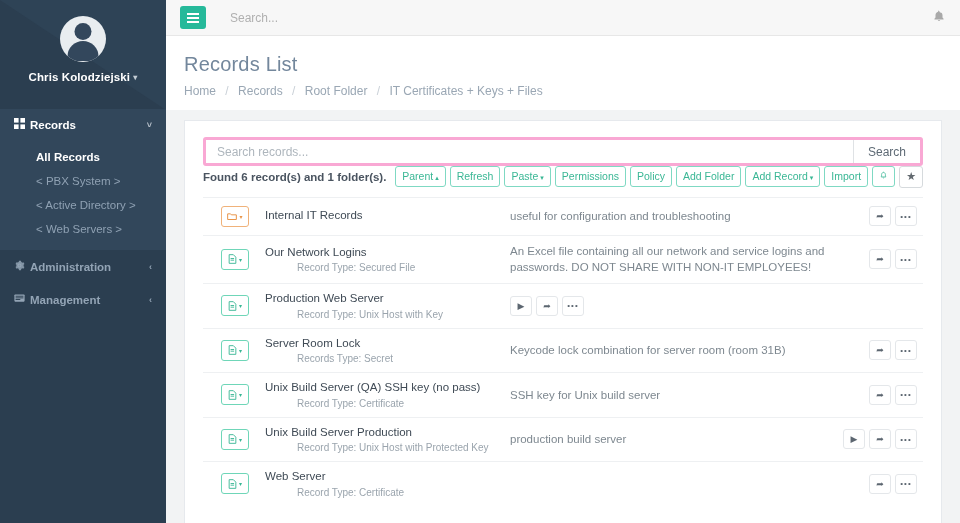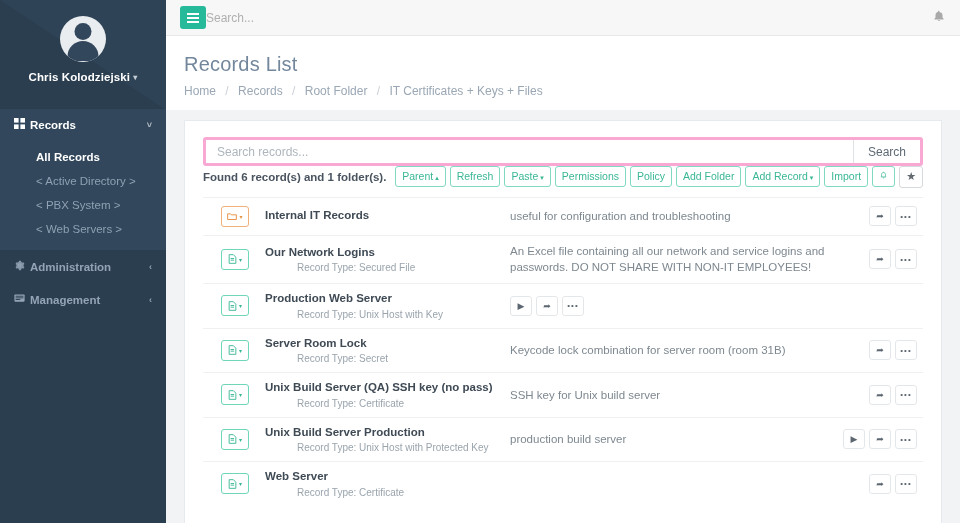--- a/index.html
+++ b/index.html
@@ -73,21 +73,21 @@
     height:36px; min-height:36px; background:#f7f7f7;
     border-bottom:1px solid #e7e7e7;
     display:flex; align-items:center; padding:0 14px;
   }
   .burger {
     width:26px; height:23px; background:#26b99a; border-radius:3px;
     display:flex; align-items:center; justify-content:center; cursor:pointer;
   }
   .burger span { display:block; width:12px; height:2px; background:#fff; box-shadow:0 4px 0 #fff, 0 -4px 0 #fff; }
   .top-search {
-    border:none; outline:none; background:transparent; 
+    border:none; outline:none; background:transparent; margin-left:24px;
     font-size:12px; color:#9a9a9a; font-family:"Liberation Sans", sans-serif; width:240px;
   }
   .top-search::placeholder { color:#b0b0b0; }
   .bell-top { margin-left:auto; color:#a9a9a9; font-size:14px; cursor:pointer; }
 
   .page-head { padding:17px 18px 0; background:#ffffff; }
   .page-title { font-size:20px; color:#73879c; font-weight:normal; letter-spacing:.2px; }
   .breadcrumb { margin-top:8px; padding-bottom:12px; font-size:12px; color:#9aa7b4; }
   .breadcrumb span { display:inline-block; }
   .breadcrumb .crumb { cursor:pointer; }
@@ -131,21 +131,21 @@
   .rec:first-child { border-top:1px solid #eef0f2; }
   .rec-icon {
     width:28px; min-width:28px; height:21px; border-radius:3px;
     border:1.5px solid #6fd6b8; color:#3ab795;
     display:flex; align-items:center; justify-content:center; gap:2px;
     margin:0 16px 0 18px; cursor:pointer; font-size:10px; background:#fff;
   }
   .rec-icon.folder { border-color:#f0b27a; color:#e8954a; }
   .rec-icon .car { font-size:6px; }
   .rec-main { width:245px; min-width:245px; }
-  .rec-name { font-size:11.5px; color:#3f4a55; font-weight:bold; cursor:pointer; line-height:1.35; }
+  .rec-name { font-size:11.5px; color:#3f4a55; font-weight:normal; cursor:pointer; line-height:1.35; }
   .rec-type { font-size:10px; color:#9aa4ad; margin-top:1px; line-height:1.3;margin-left:32px; }
   .rec-desc { flex:1; font-size:11.5px; color:#7e8890; line-height:1.45; padding-right:12px; }
   .rec-actions { display:flex; align-items:center; gap:4px; margin-right:6px; }
   .act {
     width:22px; height:20px; border:1px solid #e4e7ea; border-radius:3px; background:#fff;
     display:flex; align-items:center; justify-content:center;
     font-size:9px; color:#5c6670; cursor:pointer;
   }
   .act.dots { letter-spacing:1px; font-size:8px; }
   .act.hidden { visibility:hidden; }
@@ -178,22 +178,22 @@
                 <rect x="6.4" y="0" width="4.6" height="4.6" fill="#fff"></rect>
                 <rect x="0" y="6.4" width="4.6" height="4.6" fill="#fff"></rect>
                 <rect x="6.4" y="6.4" width="4.6" height="4.6" fill="#fff"></rect>
               </svg>
           </span>
           <span class="lbl">Records</span>
           <span class="chev">˅</span>
         </div>
         <div class="nav-sub">
           <span class="nav-sub-item active">All Records</span>
+          <span class="nav-sub-item">&lt; PBX System &gt;</span>
           <span class="nav-sub-item">&lt; Active Directory &gt;</span>
-          <span class="nav-sub-item">&lt; PBX System &gt;</span>
           <span class="nav-sub-item">&lt; Web Servers &gt;</span>
         </div>
       </div>
 
       <div class="nav-item">
         <span class="ic">
           <svg width="11" height="11" viewBox="0 0 16 16" fill="#93a4b5">
               <path d="M8 5.2A2.8 2.8 0 1 0 8 10.8 2.8 2.8 0 0 0 8 5.2zm0 4.2a1.4 1.4 0 1 1 0-2.8 1.4 1.4 0 0 1 0 2.8z"></path>
               <path d="M14 8c0-.4 0-.8-.1-1.1l1.3-1-1.5-2.6-1.6.6c-.5-.4-1-.7-1.6-.9L10.2 1H7.2l-.3 1.9c-.6.2-1.1.5-1.6.9l-1.6-.6L2.2 5.9l1.3 1c0 .4-.1.7-.1 1.1s0 .8.1 1.1l-1.3 1 1.5 2.6 1.6-.6c.5.4 1 .7 1.6.9l.3 1.9h3l.3-1.9c.6-.2 1.1-.5 1.6-.9l1.6.6 1.5-2.6-1.3-1c.1-.3.1-.7.1-1.1z" opacity=".85"></path>
             </svg>
@@ -342,21 +342,21 @@
           <div class="rec">
             <div class="rec-icon">
               <svg width="9" height="10" viewBox="0 0 10 12" fill="none" stroke="#3ab795" stroke-width="1.1">
                   <path d="M1 .8h5l3 3v7.4H1z"></path>
                   <path d="M2.7 5.4h4.2M2.7 7.4h4.2"></path>
                 </svg>
               <span class="car">▾</span>
             </div>
             <div class="rec-main">
               <div class="rec-name">Server Room Lock</div>
-              <div class="rec-type">Record Type: Secret</div>
+              <div class="rec-type">Records Type: Secret</div>
             </div>
             <div class="rec-desc">Keycode lock combination for server room (room 31B)</div>
             <div class="rec-actions">
               <div class="act hidden"></div>
               <div class="act">➦</div>
               <div class="act dots">•••</div>
             </div>
           </div>
 
           <div class="rec">

